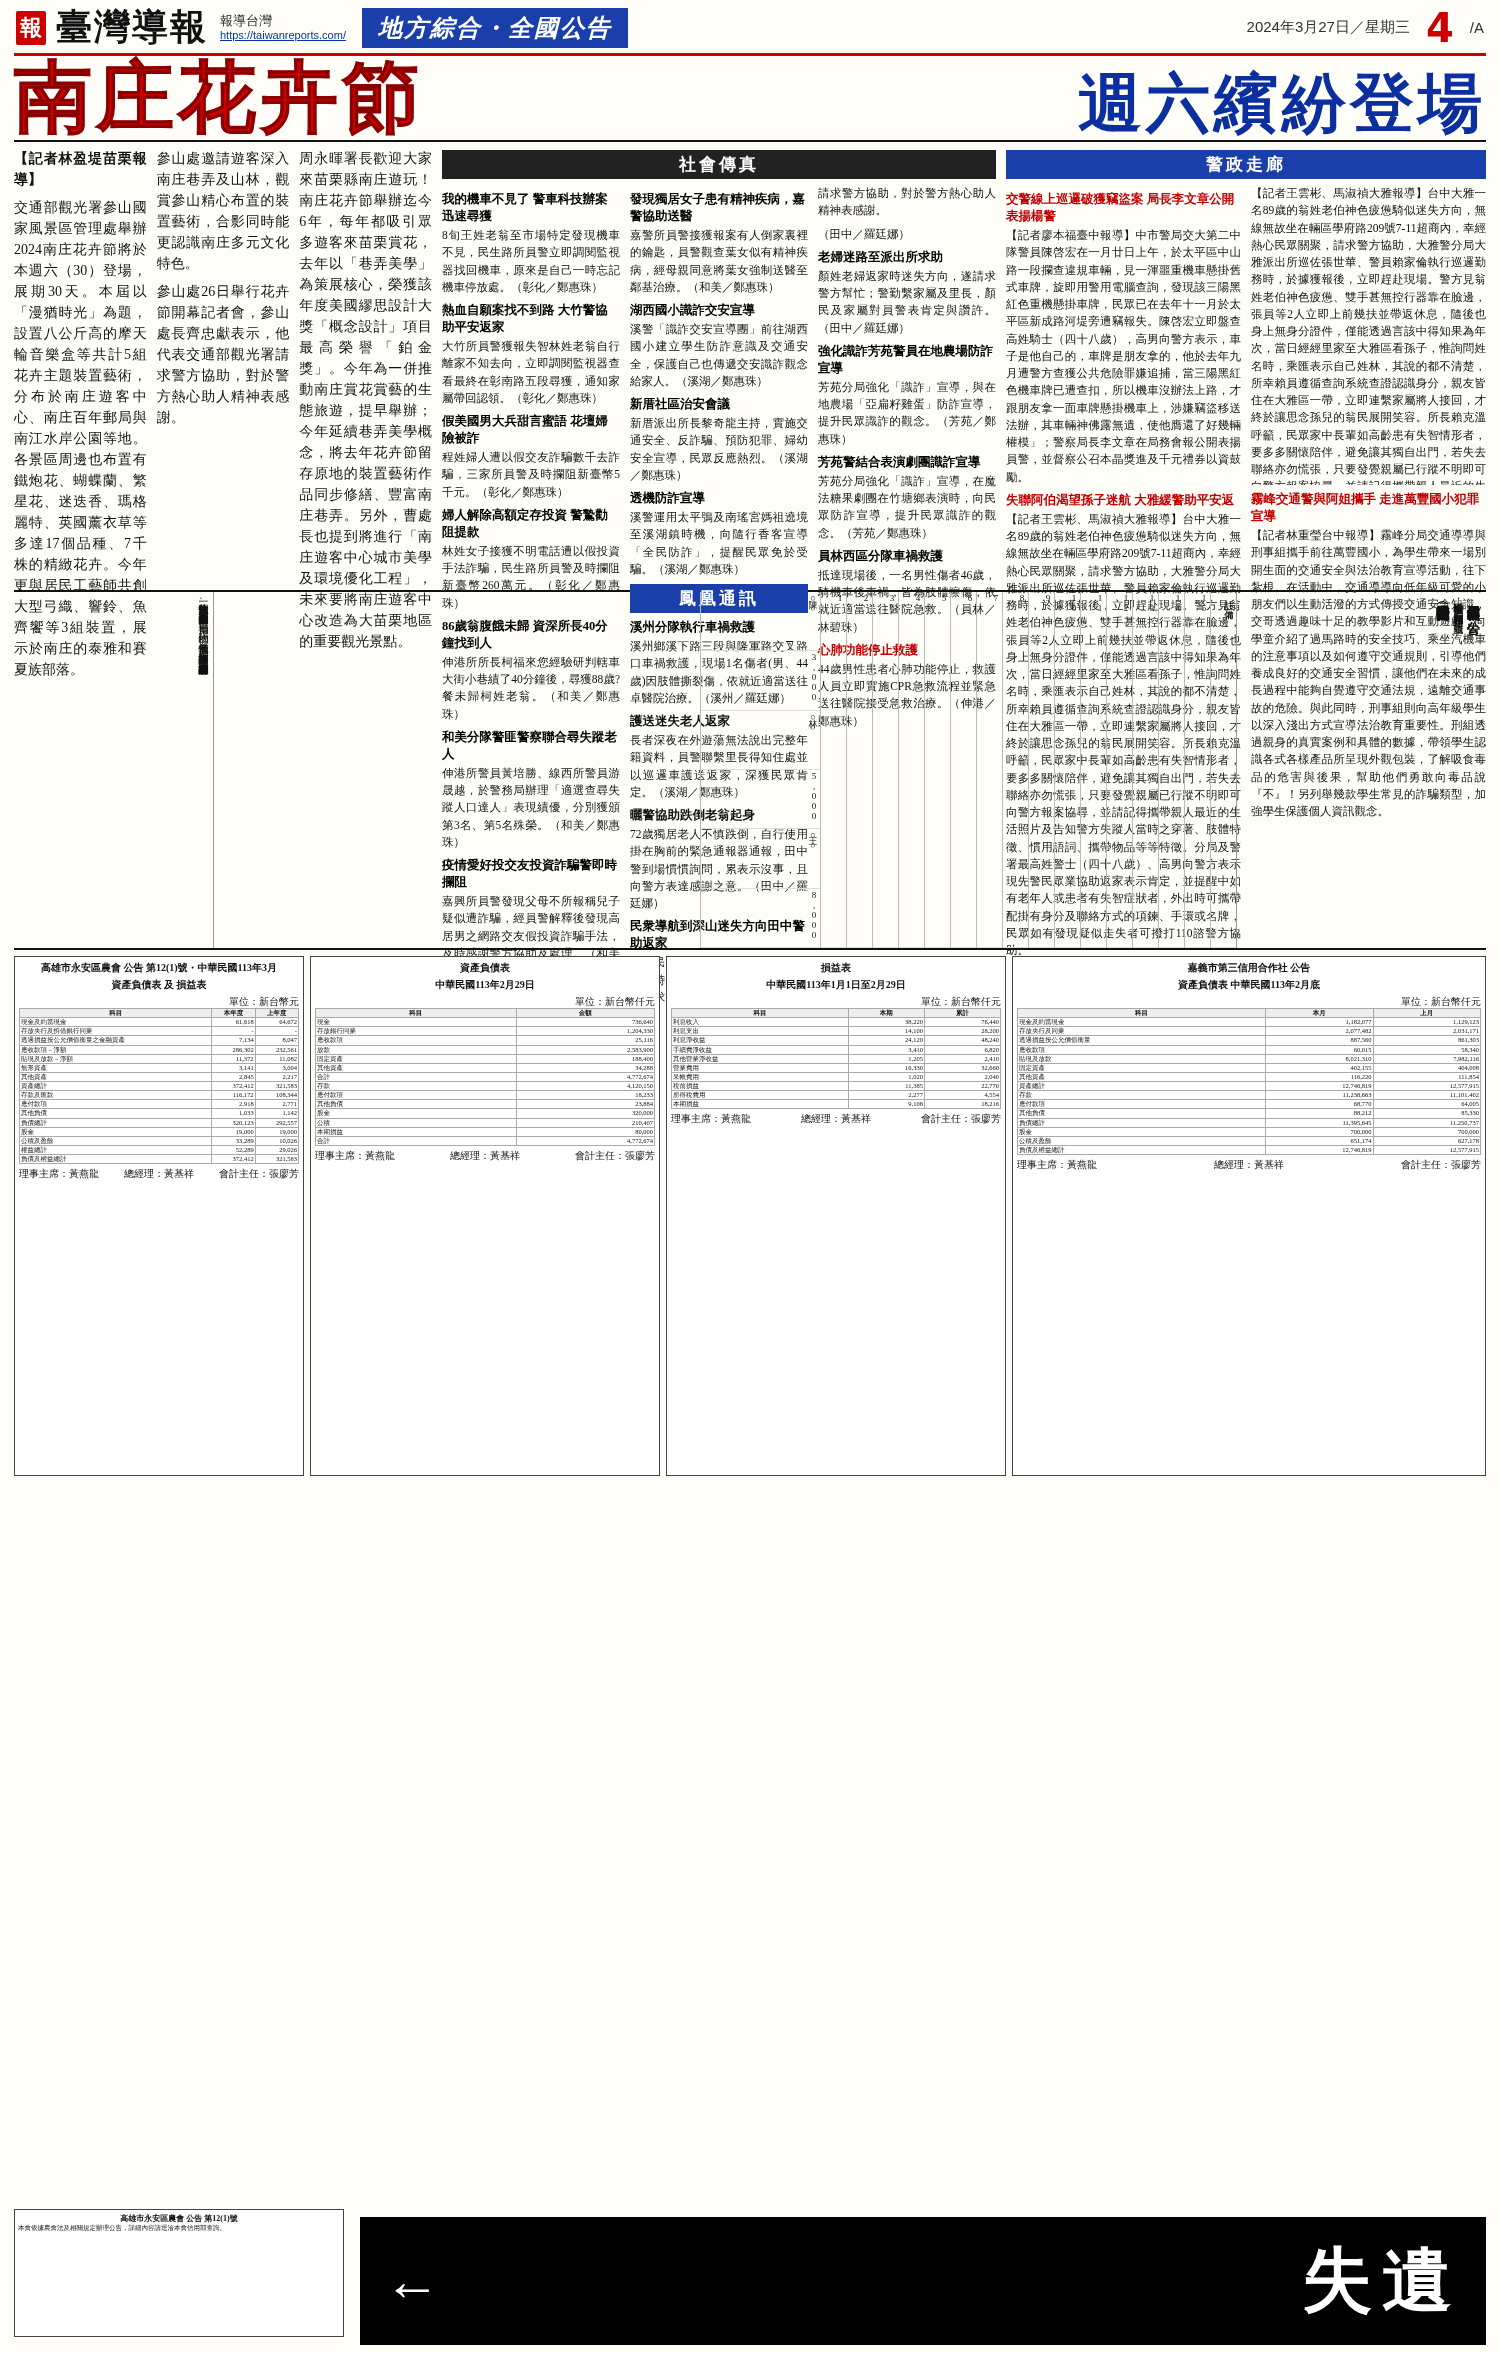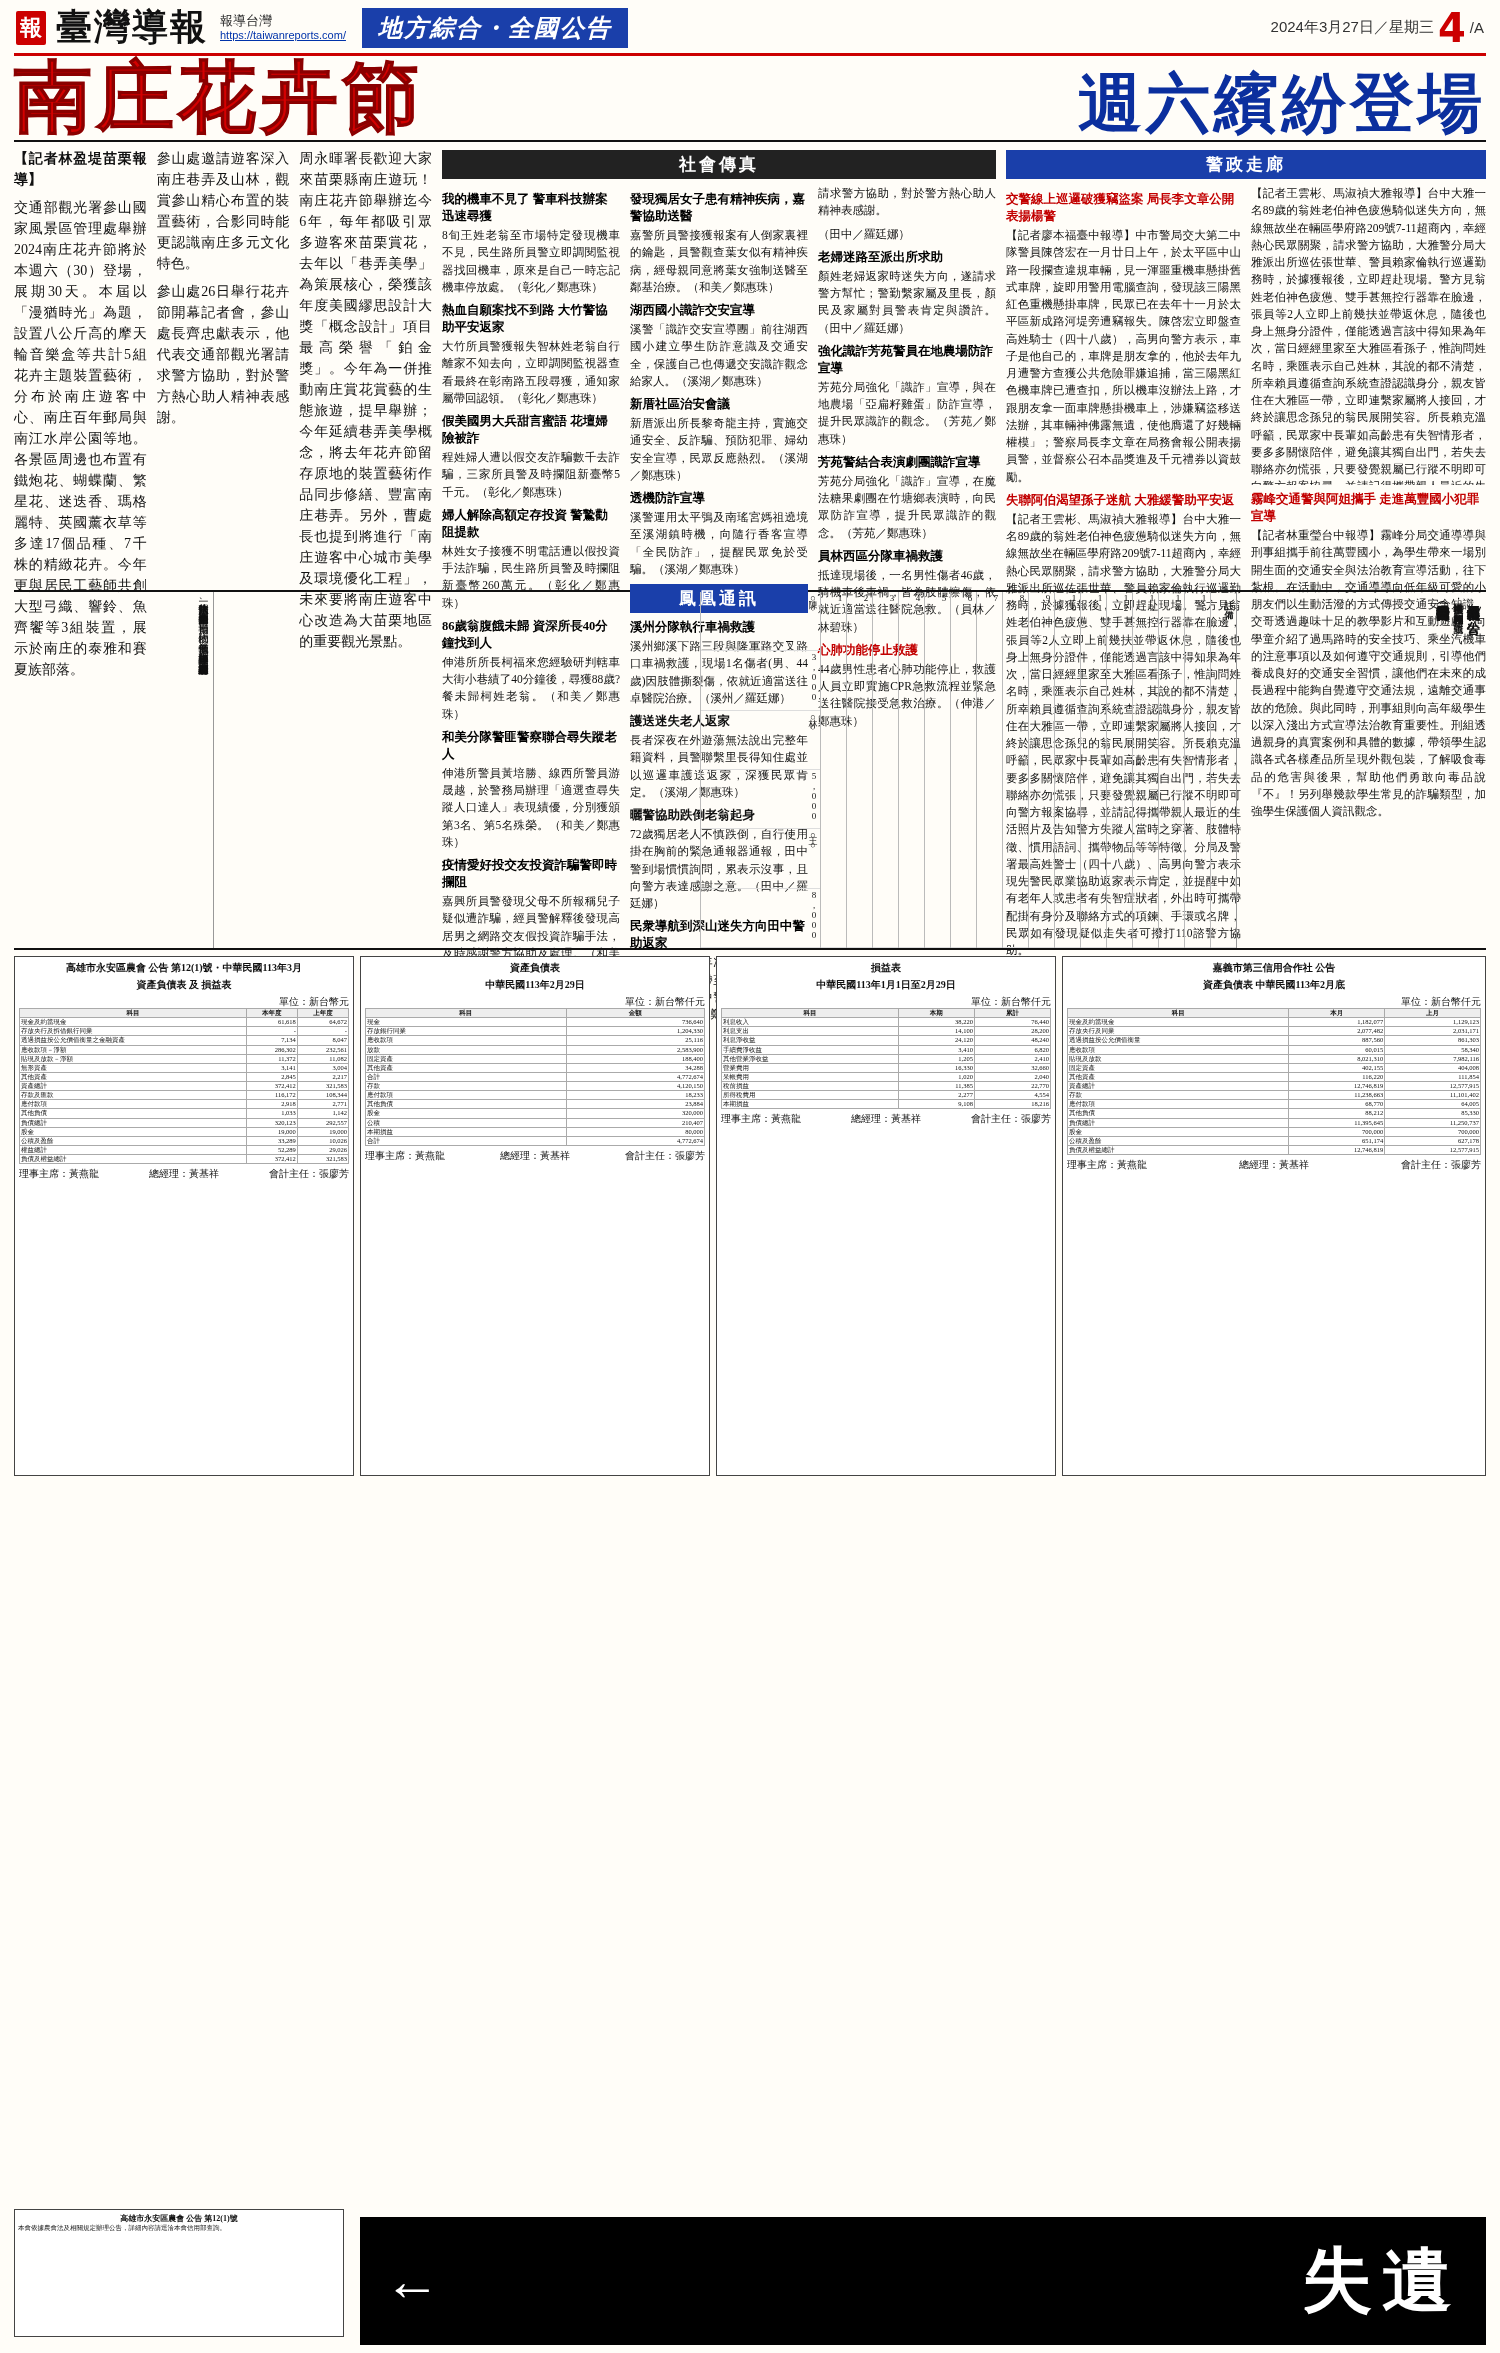--- a/index.html
+++ b/index.html
@@ -30,21 +30,21 @@
     font-family:"DejaVu Serif", serif;
     font-size:36px; font-weight:bold; letter-spacing:2px; color:#111;
   }
   .logo-sub { display:flex; flex-direction:column; line-height:1.15; margin-left:2px; }
   .logo-sub .cn { font-size:13px; color:#222; }
   .logo-sub .url { font-size:11px; color:#0033aa; text-decoration:underline; font-family:"Liberation Sans", sans-serif; }
   .section-banner {
     background:#1a3faa; color:#fff; font-size:24px; font-weight:bold;
     padding:4px 16px; letter-spacing:2px; margin-left:6px;font-style:italic;
   }
-  .mast-right { margin-left:auto; display:flex; align-items:center; gap:4px;text-align:center; }
+  .mast-right { margin-left:auto; display:flex; align-items:center; gap:16px;text-align:center; }
   .mast-date { font-size:15px; color:#333; font-family:"Liberation Sans", sans-serif; }
   .mast-page { font-size:40px; font-weight:bold; color:#c00; font-family:"DejaVu Sans", sans-serif; line-height:1; }
 
   
   .headline-row { display:flex; gap:34px; align-items:flex-end; padding:4px 0 6px 0; border-bottom:2px solid #111; }
   .headline-red {
     color:#d40000; font-size:78px; font-weight:bold; letter-spacing:4px;
     font-family:"DejaVu Sans", sans-serif; line-height:0.95;
     -webkit-text-stroke:1px #8b0000;
   }
@@ -295,21 +295,21 @@
 
     <div class="notice-right">
       <div class="vert-title">法務部行政執行署士林分署公告（第二次招實）</div>
       <div class="vert">本社依法辦理公告事項，相關權利義務詳如後列，敬請查照。</div>
       <div class="vert-title">嘉義市第三信用合作社 公告</div>
     </div>
   </div>
 
   <div class="bottom">
 
-    <div class="fin" style="width:340px">
+    <div class="fin" style="width:290px">
       <h4>高雄市永安區農會 公告 第12(1)號・中華民國113年3月</h4>
       <h4>資產負債表 及 損益表</h4>
       <div class="small-note" style="text-align:right">單位：新台幣元</div>
       <table>
         <tbody>
             <tr>
           <th>科目</th>
           <th>本年度</th>
           <th>上年度</th>
         </tr>

